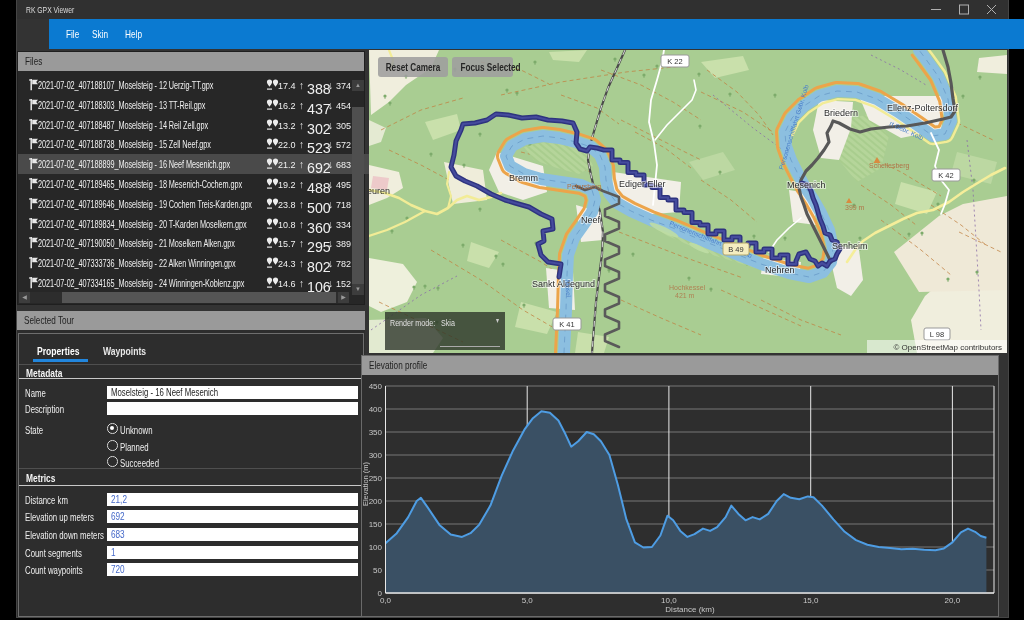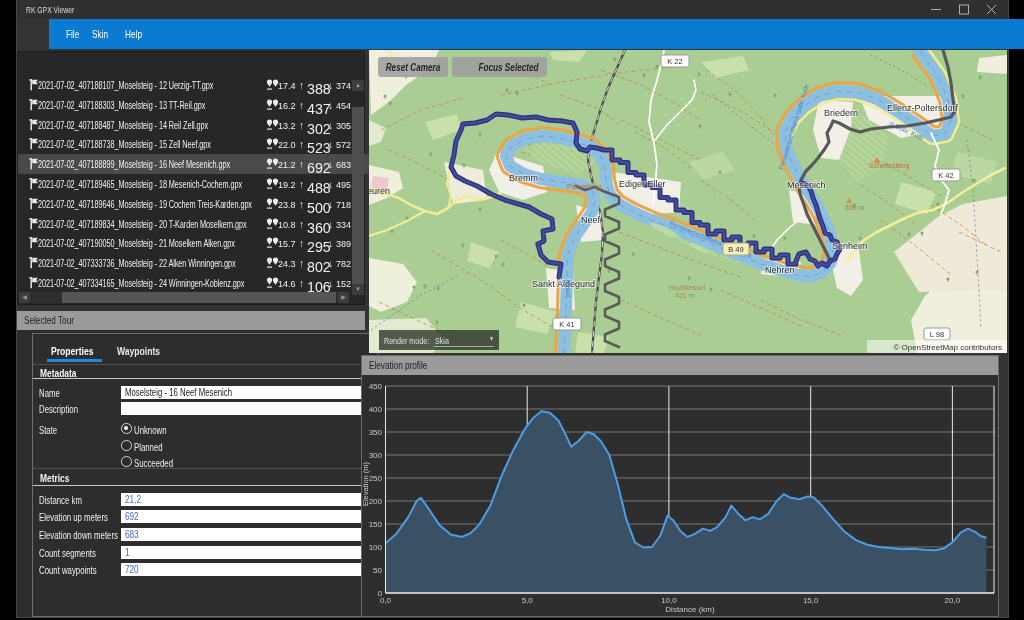--- a/index.html
+++ b/index.html
@@ -21,38 +21,38 @@
 .dist { position:absolute; left:260px; top:5px; font-size:9.5px; display:inline-block; transform:scaleX(0.95); transform-origin:0 50%; }
 .ar { position:absolute; left:281px; top:4px; font-size:10.5px; color:#e2e2e2; display:inline-block; transform:scaleX(0.96); transform-origin:0 50%; }
 .nup { position:absolute; left:289px; top:5px; font-size:15px; display:inline-block; transform:scaleX(0.95); transform-origin:0 50%; }
 .ar2 { position:absolute; left:310px; top:4px; font-size:10.5px; color:#e2e2e2; display:inline-block; transform:scaleX(0.96); transform-origin:0 50%; }
 .ndn { position:absolute; left:318px; top:5px; font-size:9.5px; display:inline-block; transform:scaleX(0.95); transform-origin:0 50%; }
 .sbtn { position:absolute; background:#3d3d3d; color:#9a9a9a; font-size:6px; text-align:center; width:12px; height:11px; line-height:11px; transform:scale(0.999); }
 #vthumb { position:absolute; left:334px; top:55px; width:12px; height:178px; background:#4f4f4f; }
 #hsb { position:absolute; left:1px; top:240px; width:330px; height:11px; background:#2d2d2d; }
 #hsb .thumb { position:absolute; left:43px; top:0; width:274px; height:11px; background:#555; }
 #tpanel { position:absolute; left:0px; top:311px; width:348px; height:306px; background:#2d2d2d; }
-#tbody { position:absolute; left:15px; top:22px; width:346px; height:284px; border:1px solid #6e6e6e; background:#2d2d2d;padding-left:40px; }
+#tbody { position:absolute; left:1px; top:22px; width:346px; height:284px; border:1px solid #6e6e6e; background:#2d2d2d;padding-left:40px; }
 .tab1 { position:absolute; left:18px; top:11px; font-size:11px; font-weight:bold; color:#fff; display:inline-block; transform:scaleX(0.78); transform-origin:0 50%; }
 .tab2 { position:absolute; left:84px; top:11px; font-size:11px; font-weight:bold; color:#e8e8e8; display:inline-block; transform:scaleX(0.78); transform-origin:0 50%; }
 .tabline { position:absolute; left:14px; top:25px; width:55px; height:3px; background:#2286dd; }
 .ghead { position:absolute; left:7px; font-size:10.5px; font-weight:bold; color:#f5f5f5; display:inline-block; transform:scaleX(0.8); transform-origin:0 50%; white-space:nowrap; }
 .gline { position:absolute; left:0; width:100%; height:1px; }
 .flab { position:absolute; left:6px; top:2px; font-size:10px; color:#efefef; white-space:nowrap; display:inline-block; transform:scaleX(0.78); transform-origin:0 50%; }
 .frow { position:absolute; left:0; width:100%; height:14px;text-align:center; }
 .finp { position:absolute; left:88px; top:0; width:251px; height:13px; background:#fff; }
 .finp .bval { position:absolute; left:4px; top:1px; font-size:10px; color:#4468c8; display:inline-block; transform:scaleX(0.82); transform-origin:0 50%; }
 .finp .dval { position:absolute; left:4px; top:1px; font-size:10px; color:#1c1c1c; white-space:nowrap; display:inline-block; transform:scaleX(0.78); transform-origin:0 50%; }
 .radio { position:absolute; left:88px; width:10.5px; height:10.5px; border:1.2px solid #d6d6d6; border-radius:50%; }
 .radio.on::after { content:""; position:absolute; left:2px; top:2px; width:4.2px; height:4.2px; background:#fff; border-radius:50%; }
 .rlab { position:absolute; left:101px; font-size:10px; color:#efefef; display:inline-block; transform:scaleX(0.78); transform-origin:0 50%; }
 #map { position:absolute; left:352px; top:50px; width:638px; height:303px; }
-.mbtn { position:absolute; top:7px; height:20px; background:rgba(158,158,158,0.88); border-radius:3px; font-size:0; text-align:right; white-space:nowrap;font-style:italic; }
+.mbtn { position:absolute; top:7px; height:20px; background:rgba(158,158,158,0.88); border-radius:3px; font-size:0; text-align:left; white-space:nowrap; }
 .mbtn span { display:inline-block; color:#262626; font-size:10.5px; font-weight:bold; line-height:20px; transform:scaleX(0.78); }
-#rmode { position:absolute; left:10px; bottom:3px; width:120px; height:20px; background:rgba(42,50,40,0.78); color:#e0e0e0; font-size:9.5px; }
+#rmode { position:absolute; left:16px; bottom:3px; width:120px; height:38px; background:rgba(42,50,40,0.78); color:#e0e0e0; font-size:9.5px; }
 #rmode .rt { display:inline-block; transform:scaleX(0.75); transform-origin:0 50%; white-space:nowrap; }
 #rmode .u { position:absolute; left:55px; bottom:3px; width:60px; height:1px; background:#aaa; }
 #epanel { position:absolute; left:344px; top:355px; width:638px; height:262px; border:1px solid #6a6a6a; background:#2e2e2e; }
 .wbtn { position:absolute; top:0; width:28px; height:19px; }
 </style></head>
 <body>
 <div id="win">
   <div id="titlebar">
     <span class="t">RK GPX Viewer</span>
     <svg class="wbtn" style="left:905px" viewBox="0 0 28 19">
@@ -64,20 +64,21 @@
     <svg class="wbtn" style="left:961px" viewBox="0 0 28 19">
         <path d="M9 5 l9 9 M18 5 l-9 9" stroke="#b0b0b0" stroke-width="1"></path>
       </svg>
   </div>
   <div id="menubar">
     <span class="mi" style="left:17px">File</span>
     <span class="mi" style="left:43px">Skin</span>
     <span class="mi" style="left:76px">Help</span>
   </div>
   <div id="fpanel">
+    <div class="phead"><span>Files</span></div>
     <div id="flist">
         <div class="row">
           <span class="fic"><svg width="11" height="13" viewBox="0 0 11 13">
               <path d="M3.2 1 v11.3" stroke="#e8e8e8" stroke-width="1.5"></path>
               <path d="M1 2 h3" stroke="#e8e8e8" stroke-width="1.2"></path>
               <polygon points="4.2,1.8 10,1.8 8.2,4 10,6.2 4.2,6.2" fill="#e8e8e8"></polygon>
             </svg></span>
           <span class="fname">2021-07-02_407188107_Moselsteig - 12 Uerzig-TT.gpx</span>
           <span class="pic"><svg width="13" height="12" viewBox="0 0 13 12">
               <path d="M3.5 0.5 a2.6 2.6 0 0 1 2.6 2.6 c0 1.8 -2.6 4.6 -2.6 4.6 s-2.6 -2.8 -2.6 -4.6 a2.6 2.6 0 0 1 2.6 -2.6 z" fill="#ececec"></path>
@@ -537,21 +538,21 @@
             <text x="568" y="287">L 98</text>
           </g>
 </g>
 <ellipse cx="295" cy="180" rx="16" ry="3" transform="rotate(26 295 180)" fill="#bedda4" opacity="0.9"></ellipse>
 <ellipse cx="330" cy="198" rx="11" ry="2.5" transform="rotate(25 330 198)" fill="#bedda4" opacity="0.9"></ellipse>
 <text x="-2" y="144" font-size="9" fill="#2e2e2e">euren</text>
 <rect x="498" y="290" width="140" height="13" fill="#ffffff" opacity="0.55"></rect>
 <text x="633" y="300" font-size="8" fill="#333" text-anchor="end">© OpenStreetMap contributors</text>
 </svg>
     <div class="mbtn" style="left:9px; width:70px;"><span>Reset Camera</span></div>
-    <div class="mbtn" style="left:83px; width:95px;"><span>Focus Selected</span></div>
+    <div class="mbtn" style="left:83px; width:61px;"><span>Focus Selected</span></div>
     <div id="rmode">
         <span class="rt" style="position:absolute;left:5px;top:5px">Render mode:</span>
         <span class="rt" style="position:absolute;left:56px;top:5px">Skia</span>
         <span class="rt" style="position:absolute;right:5px;top:4px;color:#ccc;font-size:8px">▾</span>
         <div class="u"></div>
       </div>
   </div>
   <div id="epanel">
     <div class="phead"><span>Elevation profile</span></div>
     <div style="position:absolute; left:0; top:19px;"><svg width="636" height="241" viewBox="0 0 636 241" font-family="Liberation Sans, sans-serif">

